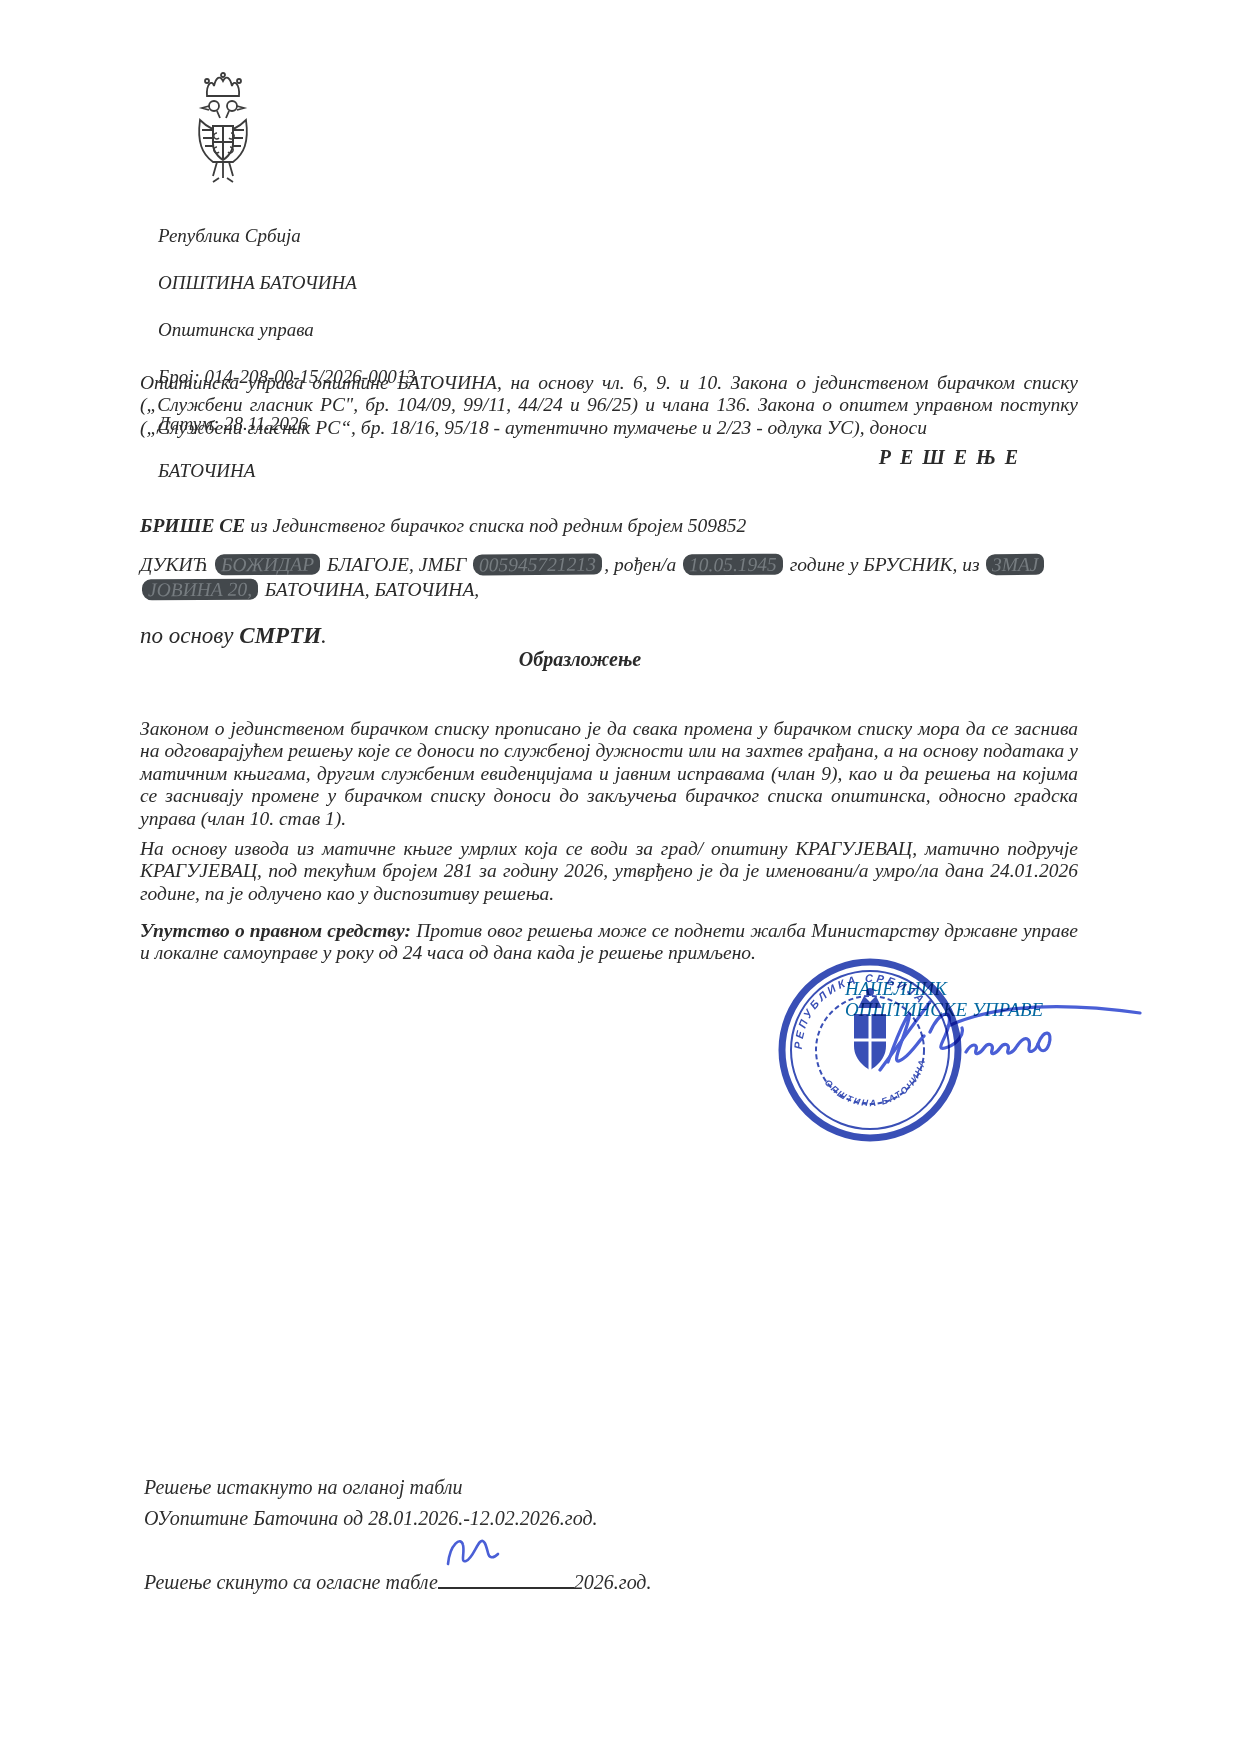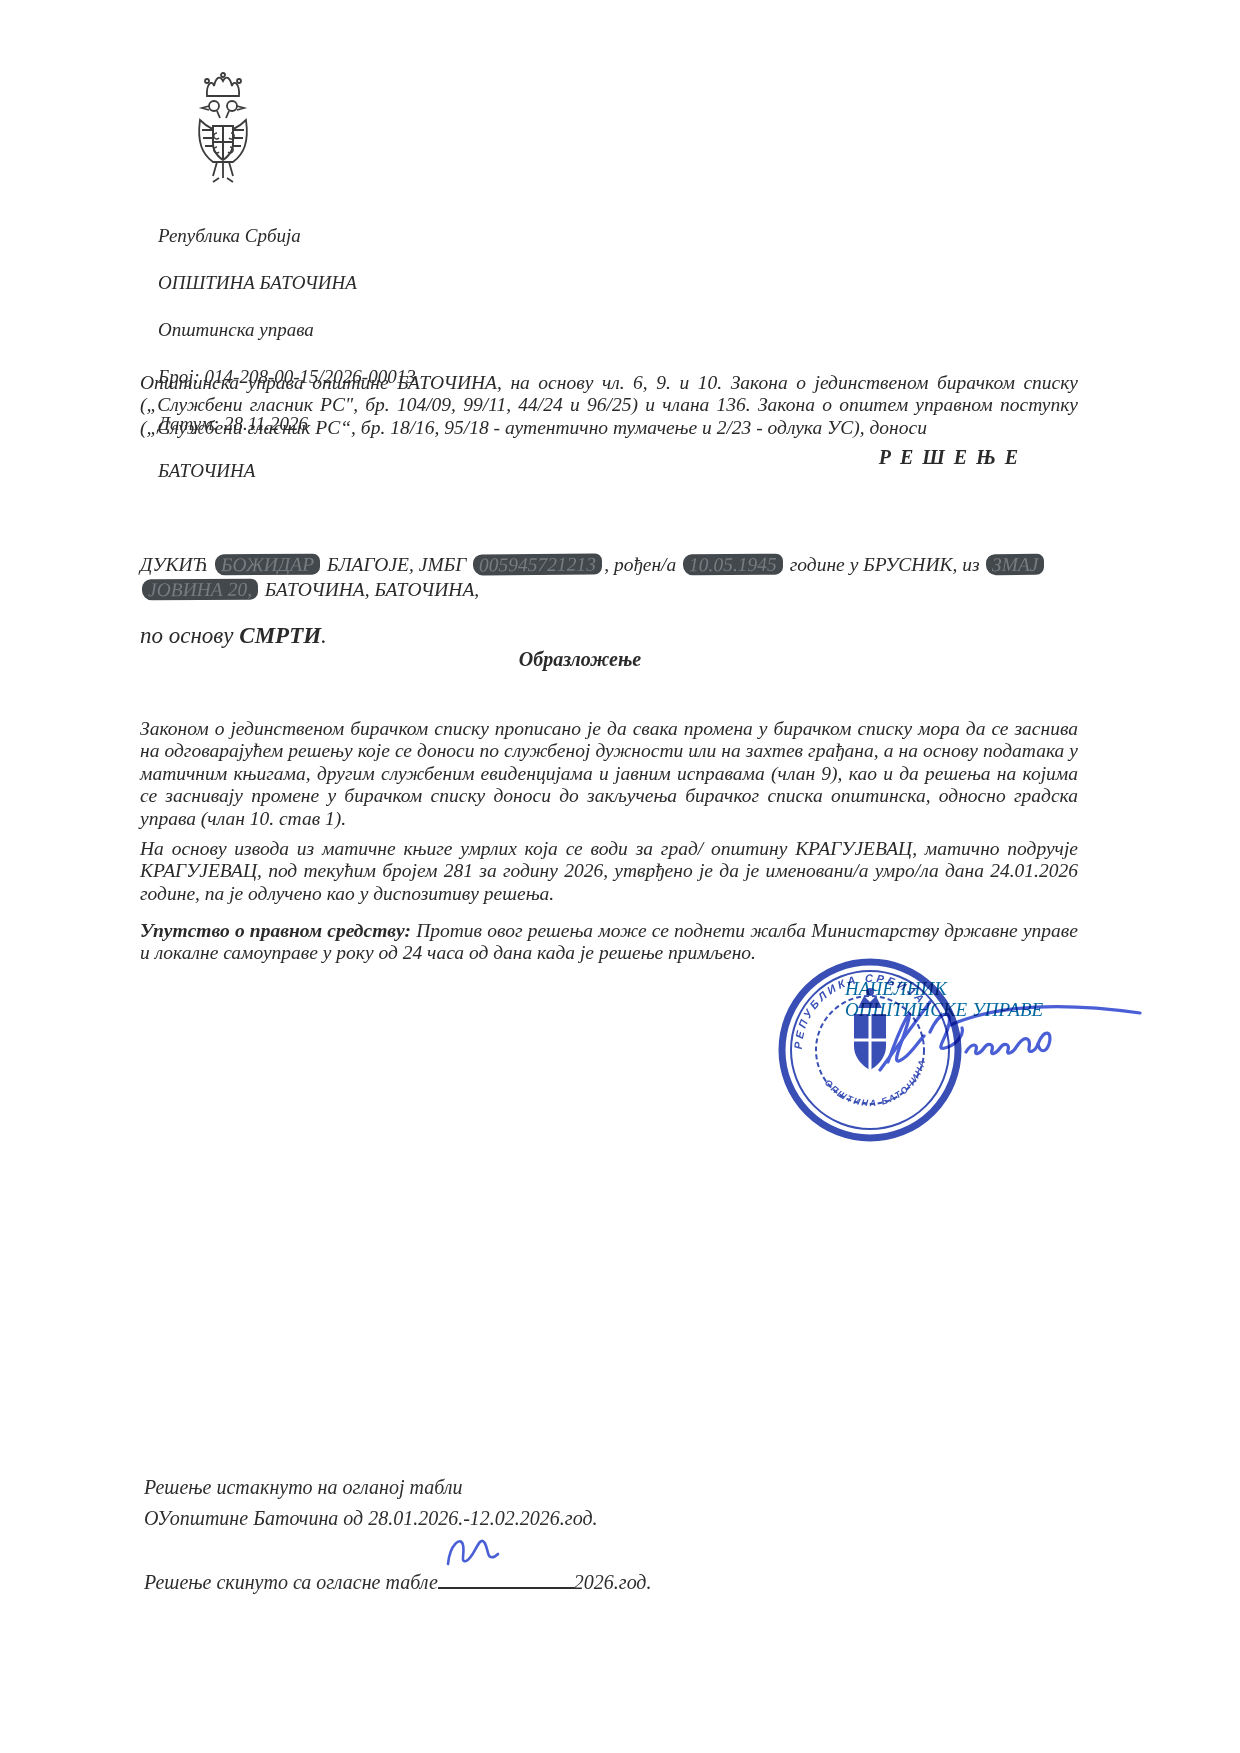--- a/index.html
+++ b/index.html
@@ -89,20 +89,21 @@
     <div>Општинска управа</div>
     <div>Број: 014-208-00-15/2026-00013</div>
     <div>Датум: 28.11.2026</div>
     <div>БАТОЧИНА</div>
   </div>
 
   <p class="abs para intro">Општинска управа општине БАТОЧИНА, на основу чл. 6, 9. и 10. Закона о јединственом бирачком списку („Службени гласник РС", бр. 104/09, 99/11, 44/24 и 96/25) и члана 136. Закона о општем управном поступку („Службени гласник РС“, бр. 18/16, 95/18 - аутентично тумачење и 2/23 - одлука УС), доноси</p>
 
   <div class="abs title-line">Р Е Ш Е Њ Е</div>
 
+  <p class="abs lead"><b>БРИШЕ СЕ</b><span> из Јединственог бирачког списка под редним бројем 509852</span></p>
 
   <p class="abs person"><span>ДУКИЋ</span>
     <span class="redacted">БОЖИДАР</span>
     <span>БЛАГОЈЕ, ЈМБГ</span>
     <span class="redacted">005945721213</span><span>, рођен/а</span>
     <span class="redacted">10.05.1945</span>
     <span>године у БРУСНИК, из</span>
     <span class="redacted">ЗМАЈ</span><br>
     <span class="redacted">ЈОВИНА 20,</span>
     <span>БАТОЧИНА, БАТОЧИНА,</span></p>

